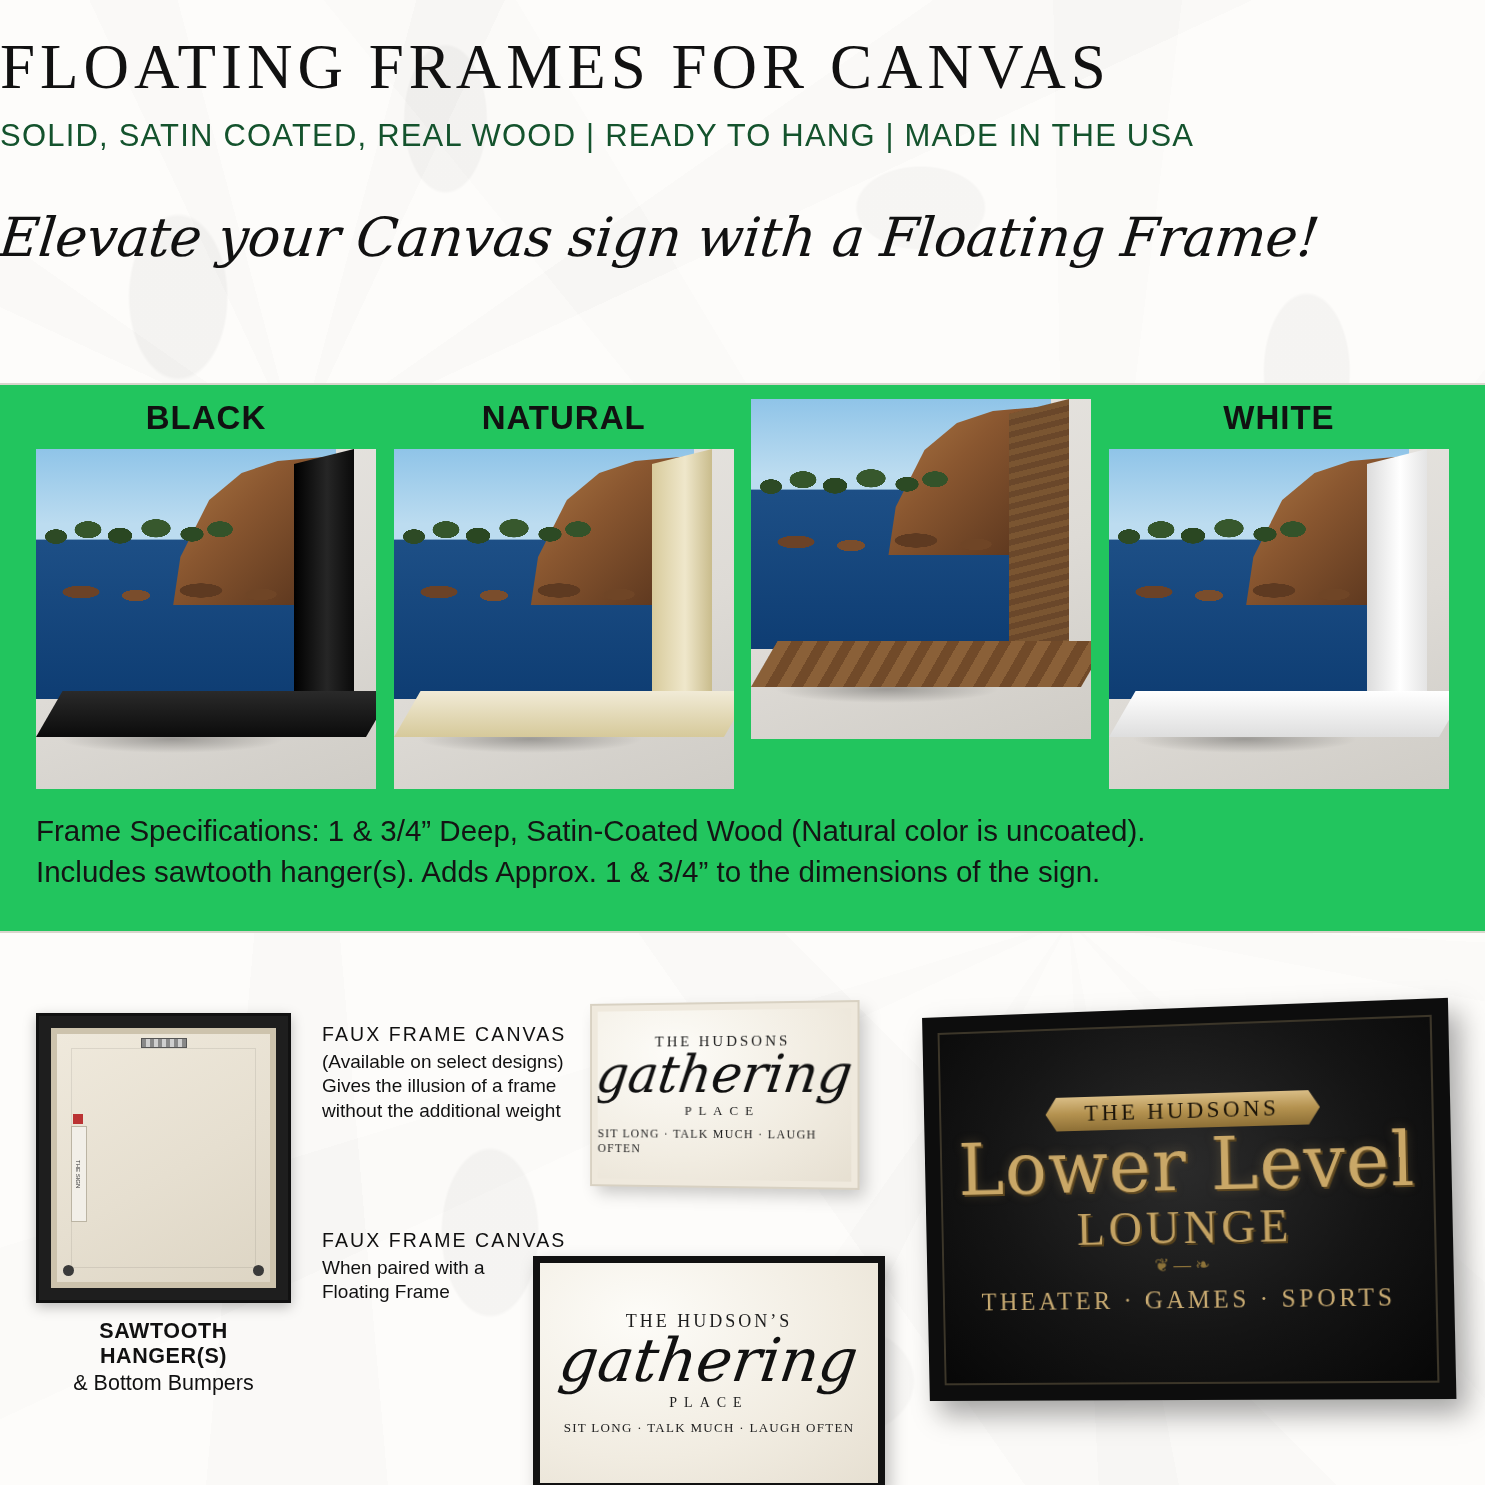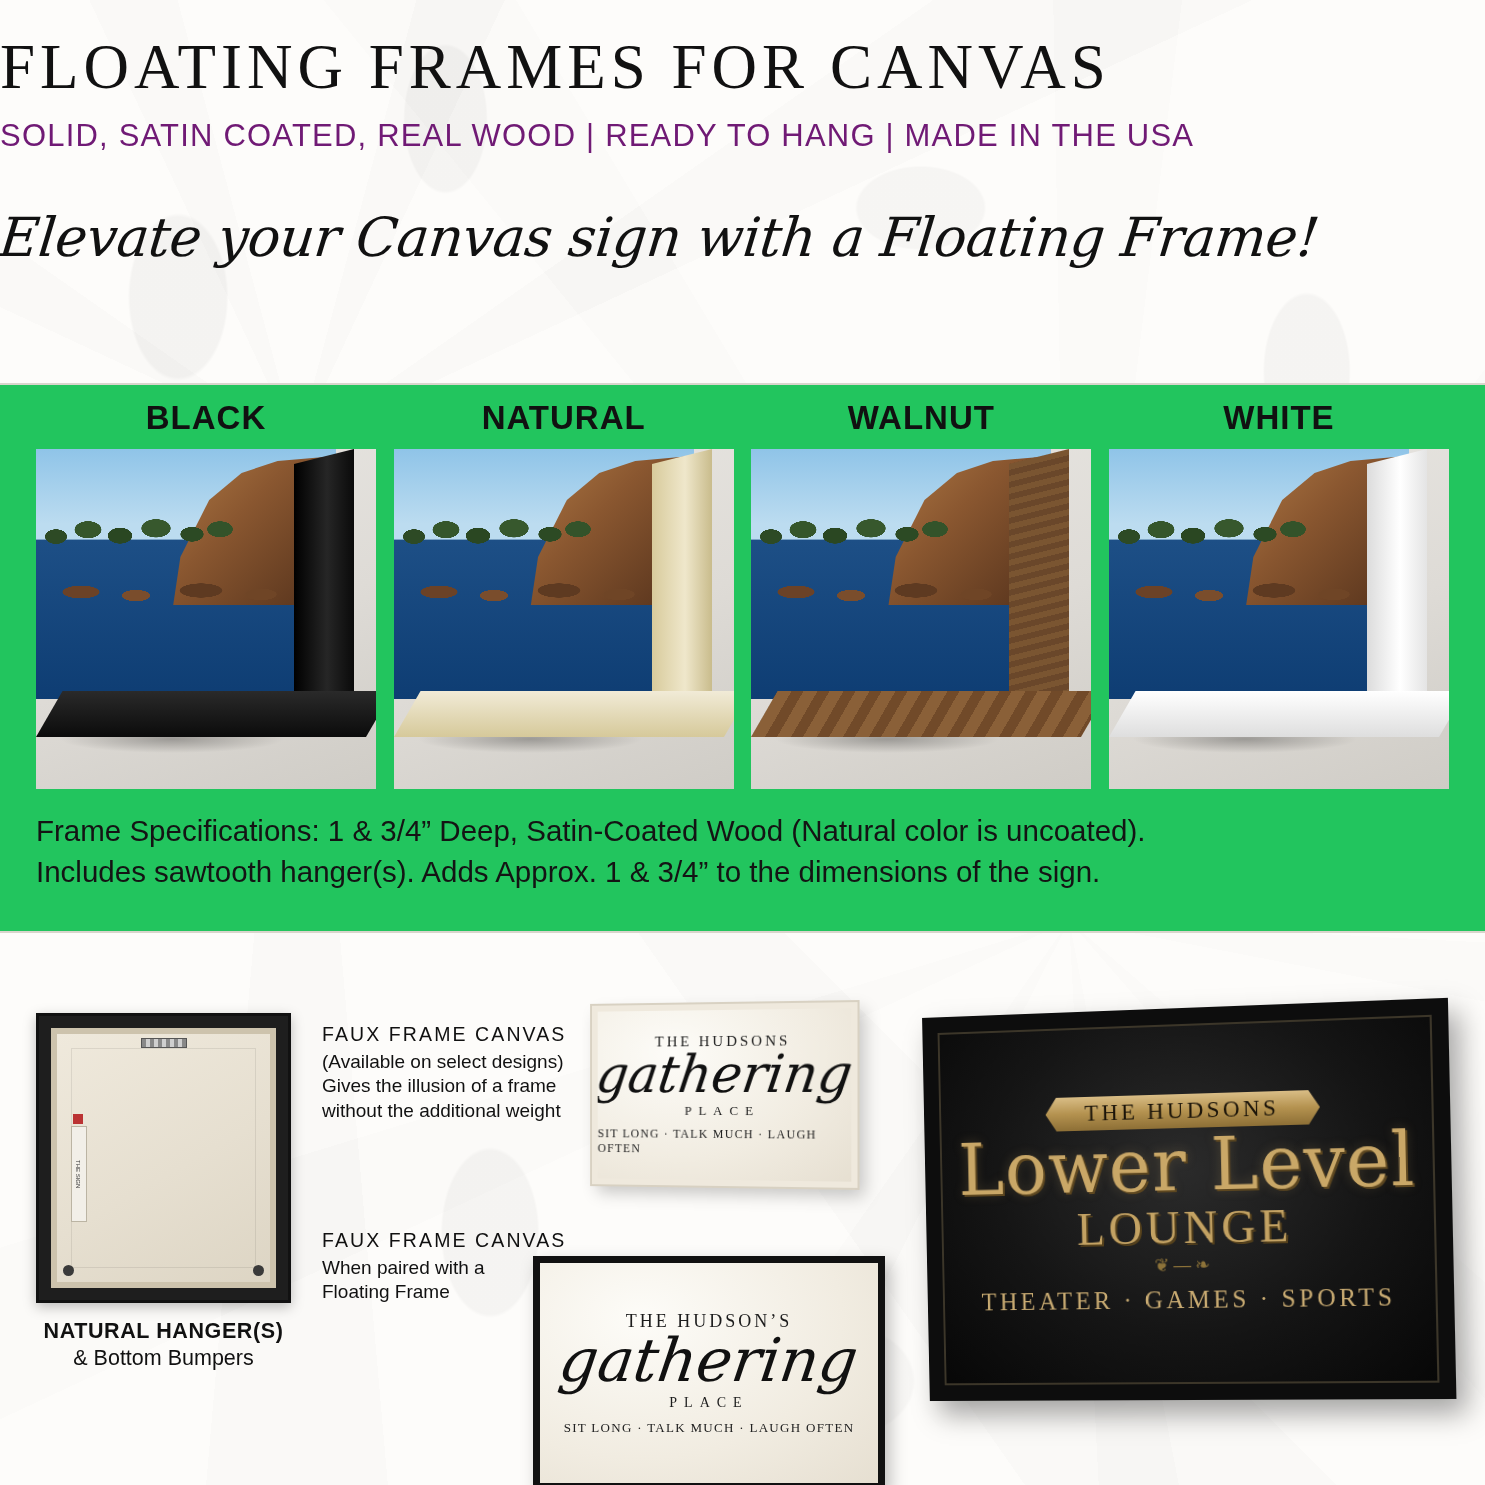--- a/index.html
+++ b/index.html
@@ -51,21 +51,21 @@
     color: #111;
     font-weight: 400;
     line-height: 1.05;
     white-space: nowrap;
   }
   .subtitle {
     margin-top: 18px;
     font-family: "Liberation Sans", sans-serif;
     font-size: 31px;
     letter-spacing: 1.2px;
-    color: #701a75;
+    color: #14532d;
     white-space: nowrap;
   }
   .script {
     margin-top: 52px;
     font-family: "DejaVu Serif", serif;
     font-style: italic;
     font-size: 54px;
     color: #111;
     transform: skewX(-6deg);
     letter-spacing: -0.5px;
@@ -374,21 +374,20 @@
             <div class="trees"></div>
             <div class="rocks"></div>
           </div>
           <div class="shadow"></div>
           <div class="rail-right" style="background:linear-gradient(90deg,#d8cb9c,#efe7cb 55%,#c9bc8c);"></div>
           <div class="rail-bottom" style="background:linear-gradient(180deg,#f1ebd7,#d6c99a);"></div>
         </div>
       </div>
 
       <div class="swatch">
-        <div class="swatch-label">WALNUT</div>
         <div class="photo">
           <div class="surface"></div>
           <div class="art">
             <div class="cliff"></div>
             <div class="trees"></div>
             <div class="rocks"></div>
           </div>
           <div class="shadow"></div>
           <div class="rail-right" style="background:repeating-linear-gradient(180deg,#7a5531 0 6px,#6a472a 6px 12px);"></div>
           <div class="rail-bottom" style="background:repeating-linear-gradient(90deg,#8a6038 0 14px,#714a29 14px 26px);"></div>
@@ -424,21 +423,21 @@
       <div class="back-frame">
         <div class="back-inner">
           <div class="sawtooth"></div>
           <div class="tag-dot"></div>
           <div class="tag">THE SIGN</div>
           <div class="bumper bl"></div>
           <div class="bumper br"></div>
         </div>
       </div>
       <div class="hanger-caption">
-        <div class="l1">NATURAL HANGER(S)</div>
+        <div class="l1">SAWTOOTH HANGER(S)</div>
         <div class="l2">&amp; Bottom Bumpers</div>
       </div>
     </div>
 
     <div class="faux-text faux1">
       <div class="hd">FAUX FRAME CANVAS</div>
       <div>(Available on select designs)</div>
       <div>Gives the illusion of a frame</div>
       <div>without the additional weight</div>
     </div>

